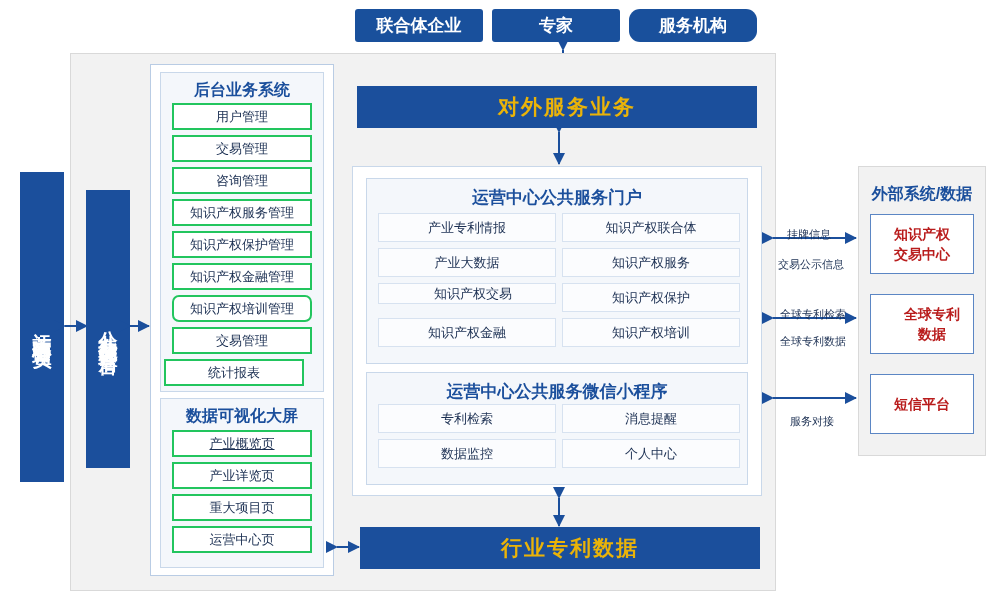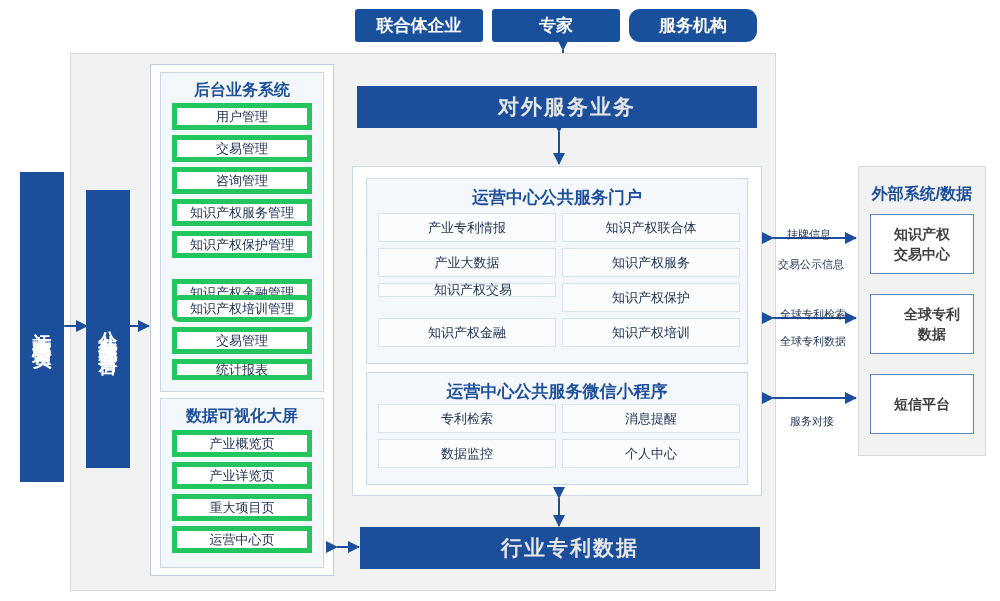--- a/index.html
+++ b/index.html
@@ -27,21 +27,21 @@
     background: #19509c;
     color: #ffffff;
     font-weight: bold;
     font-size: 17px;
     border-radius: 3px;
   }
 
   
   .banner {
     background: #1b4f9c;
-    color: #e5e5e5;
+    color: #eab308;
     font-weight: bold;
     font-size: 21px;
     letter-spacing: 2px;
     padding-left: 20px;
   }
 
   
   .vert-dark {
     background: #1b4f9c;
     color: #ffffff;
@@ -66,21 +66,21 @@
   }
   .card-title {
     color: #1b4f9c;
     font-weight: bold;
     font-size: 16px;
   }
 
   
   .item {
     background: #ffffff;
-    border: 5px solid #22c55e;
+    border: 2px solid #22c55e;
     color: #1b2f52;
     font-size: 13px;
   }
   .item-lite {
     background: #fbfcfe;
     border: 1px solid #d7e2f0;
     color: #1b2f52;
     font-size: 13px;
   }
 
@@ -103,21 +103,21 @@
 
   
   .ext-title {
     color: #1b4f9c;
     font-weight: bold;
     font-size: 16px;
   }
   .ext-card {
     background: #ffffff;
     border: 1px solid #5b86c4;
-    color: #404040;
+    color: #b91c1c;
     font-size: 14px;
     font-weight: bold;
     line-height: 20px;
   }
 
   
   .arrow-label {
     font-size: 11px;
     color: #1b2f52;
     white-space: nowrap;
@@ -185,37 +185,37 @@
 </div>
 <div class="abs item center" style="left:172px; top:167px; width:140px; height:27px;">
   <span>咨询管理</span>
 </div>
 <div class="abs item center" style="left:172px; top:199px; width:140px; height:27px;">
   <span>知识产权服务管理</span>
 </div>
 <div class="abs item center" style="left:172px; top:231px; width:140px; height:27px;">
   <span>知识产权保护管理</span>
 </div>
-<div class="abs item center" style="left:172px; top:263px; width:140px; height:27px;margin-top:16px;">
+<div class="abs item center" style="left:172px; top:263px; width:140px; height:27px;">
   <span>知识产权金融管理</span>
 </div>
 <div class="abs item center" style="left:172px; top:295px; width:140px; height:27px;border-radius:7px;">
   <span>知识产权培训管理</span>
 </div>
 <div class="abs item center" style="left:172px; top:327px; width:140px; height:27px;">
   <span>交易管理</span>
 </div>
-<div class="abs item center" style="left:172px; top:359px; width:140px; height:21px;text-align:center;">
+<div class="abs item center" style="left:164px; top:359px; width:140px; height:27px;text-align:center;">
   <span>统计报表</span>
 </div>
 
 <div class="abs subpanel" style="left:160px; top:398px; width:164px; height:170px;"></div>
 <div class="abs card-title center" style="left:160px; top:402px; width:164px; height:28px;">数据可视化大屏</div>
 
-<div class="abs item center" style="left:172px; top:430px; width:140px; height:27px;">
+<div class="abs item center" style="left:172px; top:430px; width:140px; height:27px;text-decoration:underline;">
   <span>产业概览页</span>
 </div>
 <div class="abs item center" style="left:172px; top:462px; width:140px; height:27px;">
   <span>产业详览页</span>
 </div>
 <div class="abs item center" style="left:172px; top:494px; width:140px; height:27px;">
   <span>重大项目页</span>
 </div>
 <div class="abs item center" style="left:172px; top:526px; width:140px; height:27px;">
   <span>运营中心页</span>
@@ -243,21 +243,21 @@
 </div>
 <div class="abs item-lite center" style="left:562px; top:213px; width:178px; height:29px;">
   <span>知识产权联合体</span>
 </div>
 <div class="abs item-lite center" style="left:378px; top:248px; width:178px; height:29px;">
   <span>产业大数据</span>
 </div>
 <div class="abs item-lite center" style="left:562px; top:248px; width:178px; height:29px;">
   <span>知识产权服务</span>
 </div>
-<div class="abs item-lite center" style="left:378px; top:283px; width:178px; height:14px;padding-left:12px;">
+<div class="abs item-lite center" style="left:378px; top:283px; width:178px; height:21px;padding-left:12px;">
   <span>知识产权交易</span>
 </div>
 <div class="abs item-lite center" style="left:562px; top:283px; width:178px; height:29px;">
   <span>知识产权保护</span>
 </div>
 <div class="abs item-lite center" style="left:378px; top:318px; width:178px; height:29px;">
   <span>知识产权金融</span>
 </div>
 <div class="abs item-lite center" style="left:562px; top:318px; width:178px; height:29px;">
   <span>知识产权培训</span>

